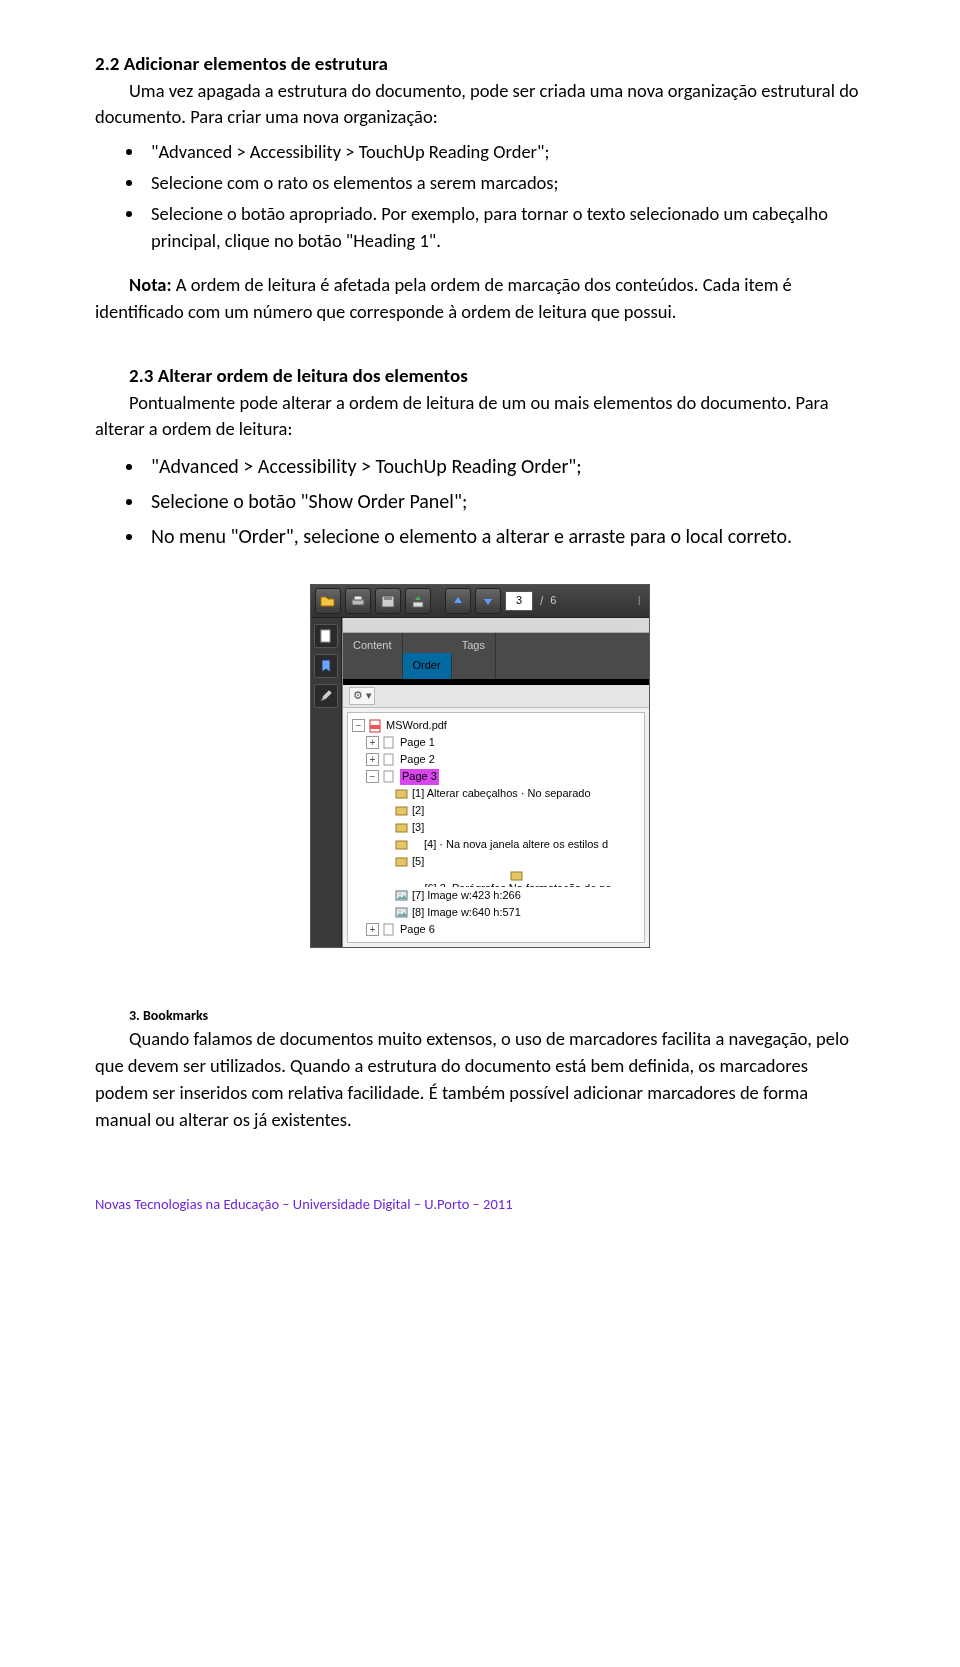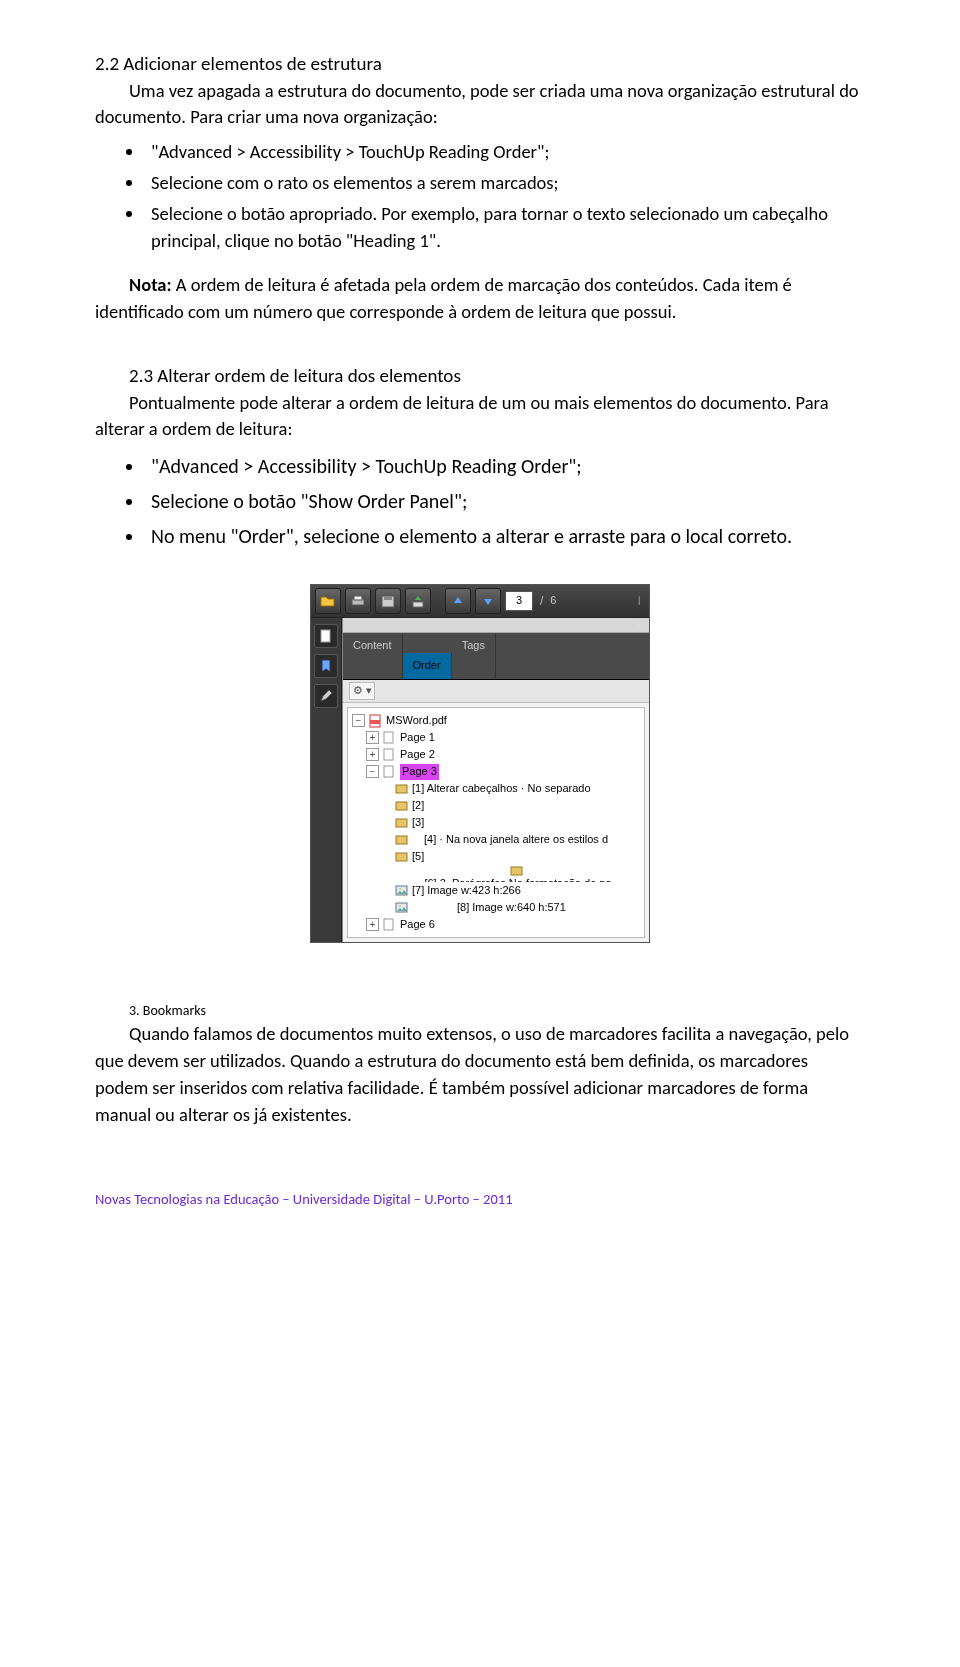--- a/index.html
+++ b/index.html
@@ -7,21 +7,21 @@
     background: #fff;
     margin: 0;
     padding: 50px 95px 40px 95px;
     width: 960px;
     box-sizing: border-box;
     color: #000;
     font-size: 18.5px;
     line-height: 1.45;
   }
   .heading {
-    font-weight: normal;
+    font-weight: bold;
     font-size: 19px;
   }
   .indent {
     text-indent: 34px;
   }
   ul {
     margin: 4px 0 4px 50px;
     padding: 0;
   }
   li {
@@ -108,21 +108,21 @@
     justify-content:flex-end;
     align-items:center;
     padding-right:6px;
     font-size:12px;
     border-bottom:1px solid #aaa;
   }
   .tabs {
     display: flex;
     background: #4a4a4a;
     padding: 0px;
-    border-bottom:1px solid #000000;
+    border-bottom:6px solid #000000;
   }
   .tab {
     padding: 5px 10px 5px 10px;
     color: #ccc;
     font-size: 11px;
     border-right:1px solid #333;
   }
   .tab.active {
     background: #0369a1;
     color: #000;
@@ -352,21 +352,21 @@
         <div class="treerow" style="padding-left:44px;">
           <span class="ficon">
               <svg width="13" height="11">
                 <rect x="1" y="1" width="11" height="9" fill="#dfe8f5" stroke="#678"></rect>
                 <circle cx="5" cy="4" r="1" fill="#f4c542"></circle>
                 <path d="M2 9l3-3 2 2 2-3 3 4z" fill="#6a9"></path>
               </svg>
             </span>
           <span>[7] Image  w:423 h:266</span>
         </div>
-        <div class="treerow" style="padding-left:44px;gap:45px;">
+        <div class="treerow" style="padding-left:44px;">
           <span class="ficon">
               <svg width="13" height="11">
                 <rect x="1" y="1" width="11" height="9" fill="#dfe8f5" stroke="#678"></rect>
                 <circle cx="5" cy="4" r="1" fill="#f4c542"></circle>
                 <path d="M2 9l3-3 2 2 2-3 3 4z" fill="#6a9"></path>
               </svg>
             </span>
           <span>[8] Image  w:640 h:571</span>
         </div>
         <div class="treerow" style="padding-left:16px;">

